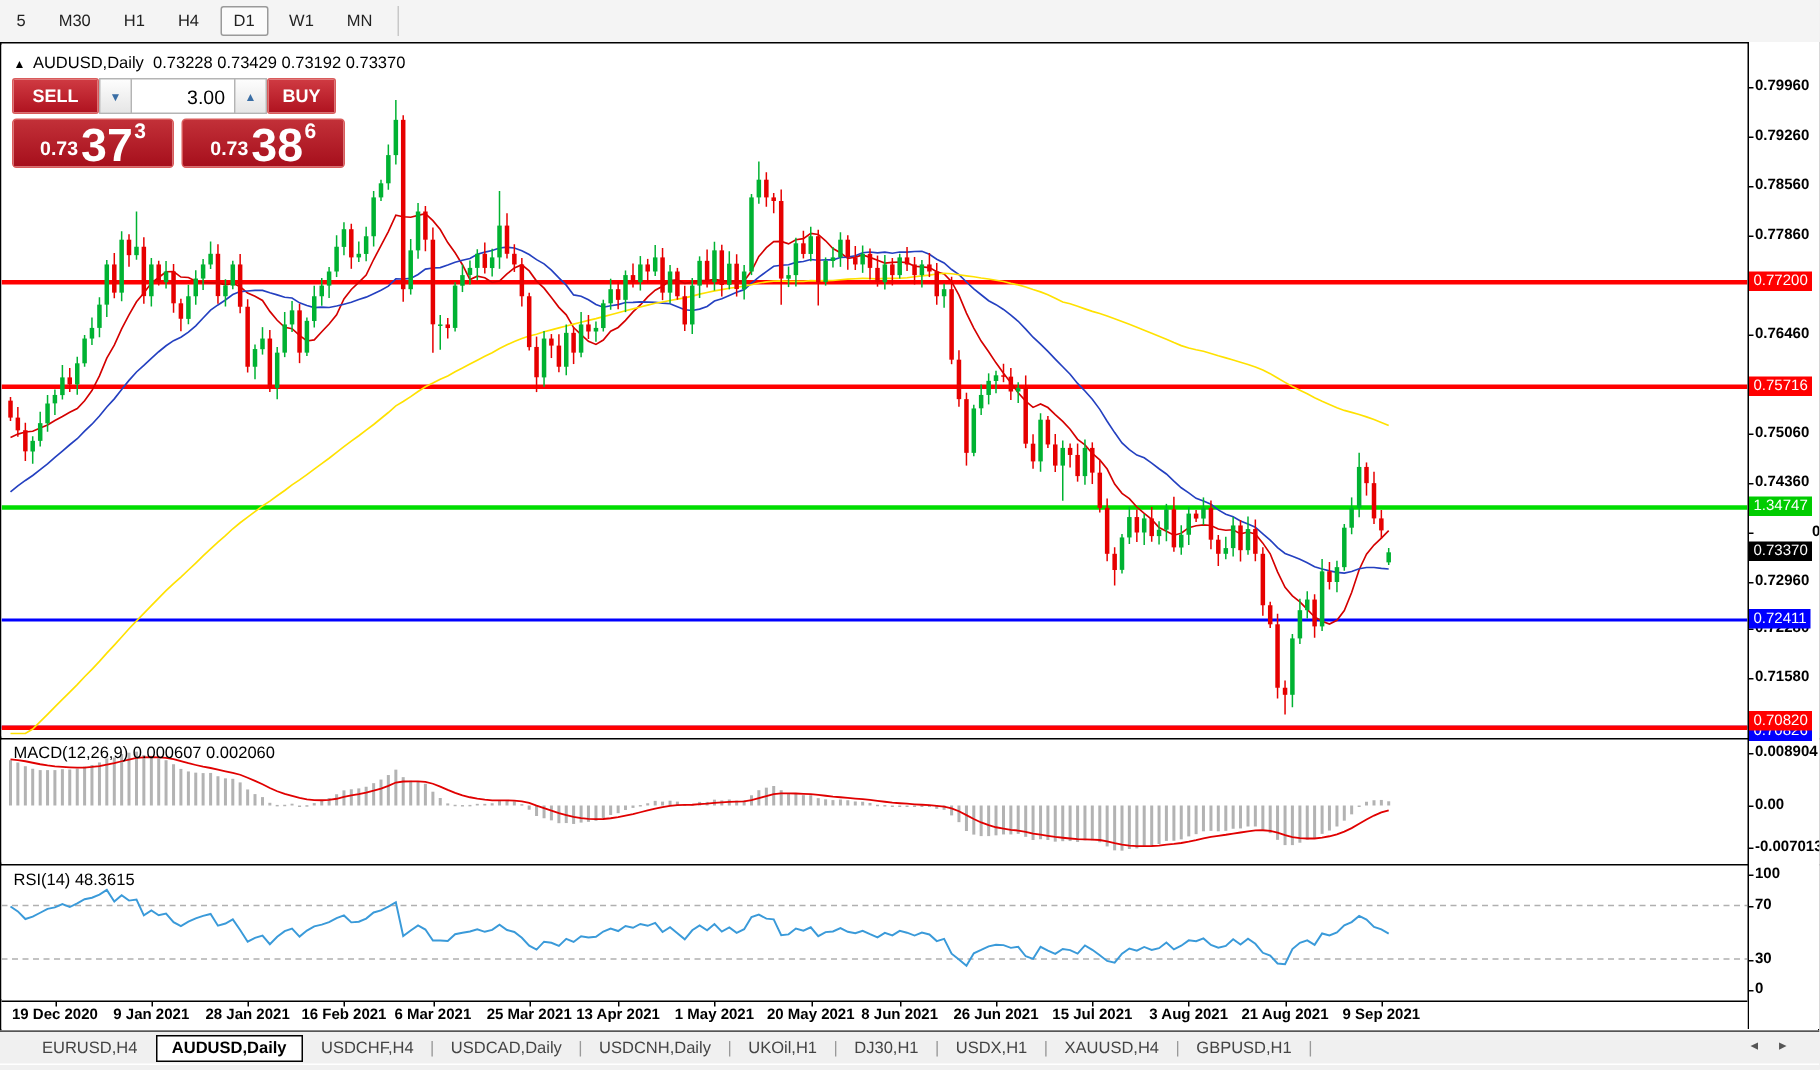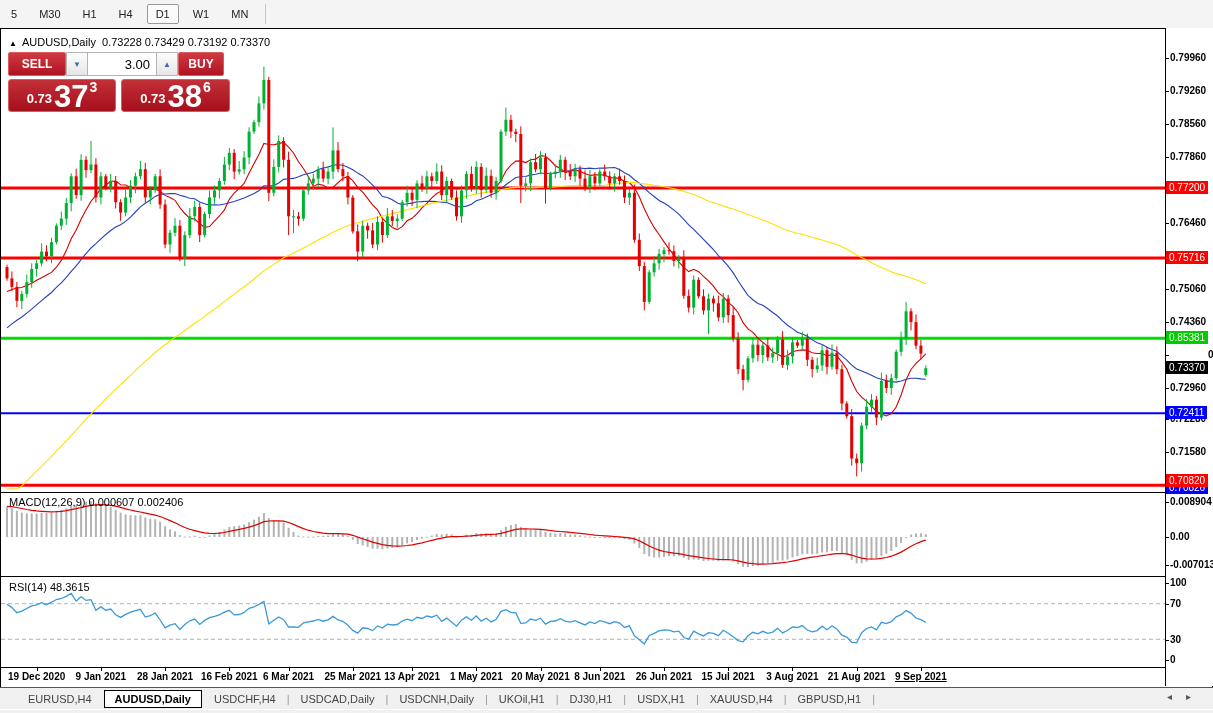--- a/index.html
+++ b/index.html
@@ -681,38 +681,38 @@
         <span class="tp-sup">3</span>
       </div>
       <div class="tp-price buy">
         <span class="tp-small">0.73</span>
         <span class="tp-big">38</span>
         <span class="tp-sup">6</span>
       </div>
     </div>
   </div>
 
-  <div class="sub-label" style="top:496px;">MACD(12,26,9) 0.000607 0.002406</div>
+  <div class="sub-label" style="top:496px;">MACD(12,26,9) 0.000607 0.002060</div>
   <div class="sub-label" style="top:581px;">RSI(14) 48.3615</div>
 
   <div class="price-axis">
       <div class="ax-label" style="top: 24.2245px;">0.79960<span class="tick"></span></div>
       <div class="ax-label" style="top: 57.1531px;">0.79260<span class="tick"></span></div>
       <div class="ax-label" style="top: 90.0816px;">0.78560<span class="tick"></span></div>
       <div class="ax-label" style="top: 123.01px;">0.77860<span class="tick"></span></div>
       <div class="ax-label" style="top: 188.867px;">0.76460<span class="tick"></span></div>
       <div class="ax-label" style="top: 254.724px;">0.75060<span class="tick"></span></div>
       <div class="ax-label" style="top: 287.653px;">0.74360<span class="tick"></span></div>
       <div class="ax-label" style="top: 320.582px; padding-left: 38px;">0.73660<span class="tick"></span></div>
       <div class="ax-label" style="top: 353.51px;">0.72960<span class="tick"></span></div>
       <div class="ax-label" style="top: 385.498px;">0.72280<span class="tick"></span></div>
       <div class="ax-label" style="top: 418.427px;">0.71580<span class="tick"></span></div>
       <div class="ax-badge" style="top: 153.057px; background: rgb(255, 0, 0);">0.77200</div>
       <div class="ax-badge" style="top: 222.866px; background: rgb(255, 0, 0);">0.75716</div>
-      <div class="ax-badge" style="top: 303.258px; background: rgb(0, 204, 0);">0.85381</div>
+      <div class="ax-badge" style="top: 303.258px; background: rgb(0, 204, 0);">1.34747</div>
       <div class="ax-badge" style="top: 333.223px; background: rgb(0, 0, 0);">0.73370</div>
       <div class="ax-badge" style="top: 378.336px; background: rgb(0, 0, 255);">0.72411</div>
       <div class="ax-badge" style="top: 452.895px; background: rgb(0, 0, 255);">0.70826</div>
       <div class="ax-badge" style="top: 445.895px; background: rgb(255, 0, 0);">0.70820</div>
       <div class="ax-label" style="top: 467.74px;">0.008904<span class="tick"></span></div>
       <div class="ax-label" style="top: 503px;">0.00<span class="tick"></span></div>
       <div class="ax-label" style="top: 530.771px;">-0.007013<span class="tick"></span></div>
       <div class="ax-label" style="top: 549px;">100<span class="tick"></span></div>
       <div class="ax-label" style="top: 570.4px;">70<span class="tick"></span></div>
       <div class="ax-label" style="top: 605.6px;">30<span class="tick"></span></div>
@@ -741,21 +741,21 @@
       <div class="date-label" style="left: 598.8px;">8 Jun 2021</div>
       <div class="date-tick" style="left: 663.02px;"></div>
       <div class="date-label" style="left: 663.02px;">26 Jun 2021</div>
       <div class="date-tick" style="left: 727.24px;"></div>
       <div class="date-label" style="left: 727.24px;">15 Jul 2021</div>
       <div class="date-tick" style="left: 791.46px;"></div>
       <div class="date-label" style="left: 791.46px;">3 Aug 2021</div>
       <div class="date-tick" style="left: 855.68px;"></div>
       <div class="date-label" style="left: 855.68px;">21 Aug 2021</div>
       <div class="date-tick" style="left: 919.9px;"></div>
-      <div class="date-label" style="left: 919.9px; text-decoration: underline;">9 Sep 2021</div>
+      <div class="date-label" style="left: 919.9px;">9 Sep 2021</div>
     </div>
 
   <div class="tabbar">
     <div class="spacer"></div>
     <span id="tabs-host" style="display:flex;align-items:center;">
         <span class="tab">EURUSD,H4</span>
         <span class="tab active">AUDUSD,Daily</span>
         <span class="tab">USDCHF,H4</span>
         <span class="tab-sep">|</span>
         <span class="tab">USDCAD,Daily</span>

